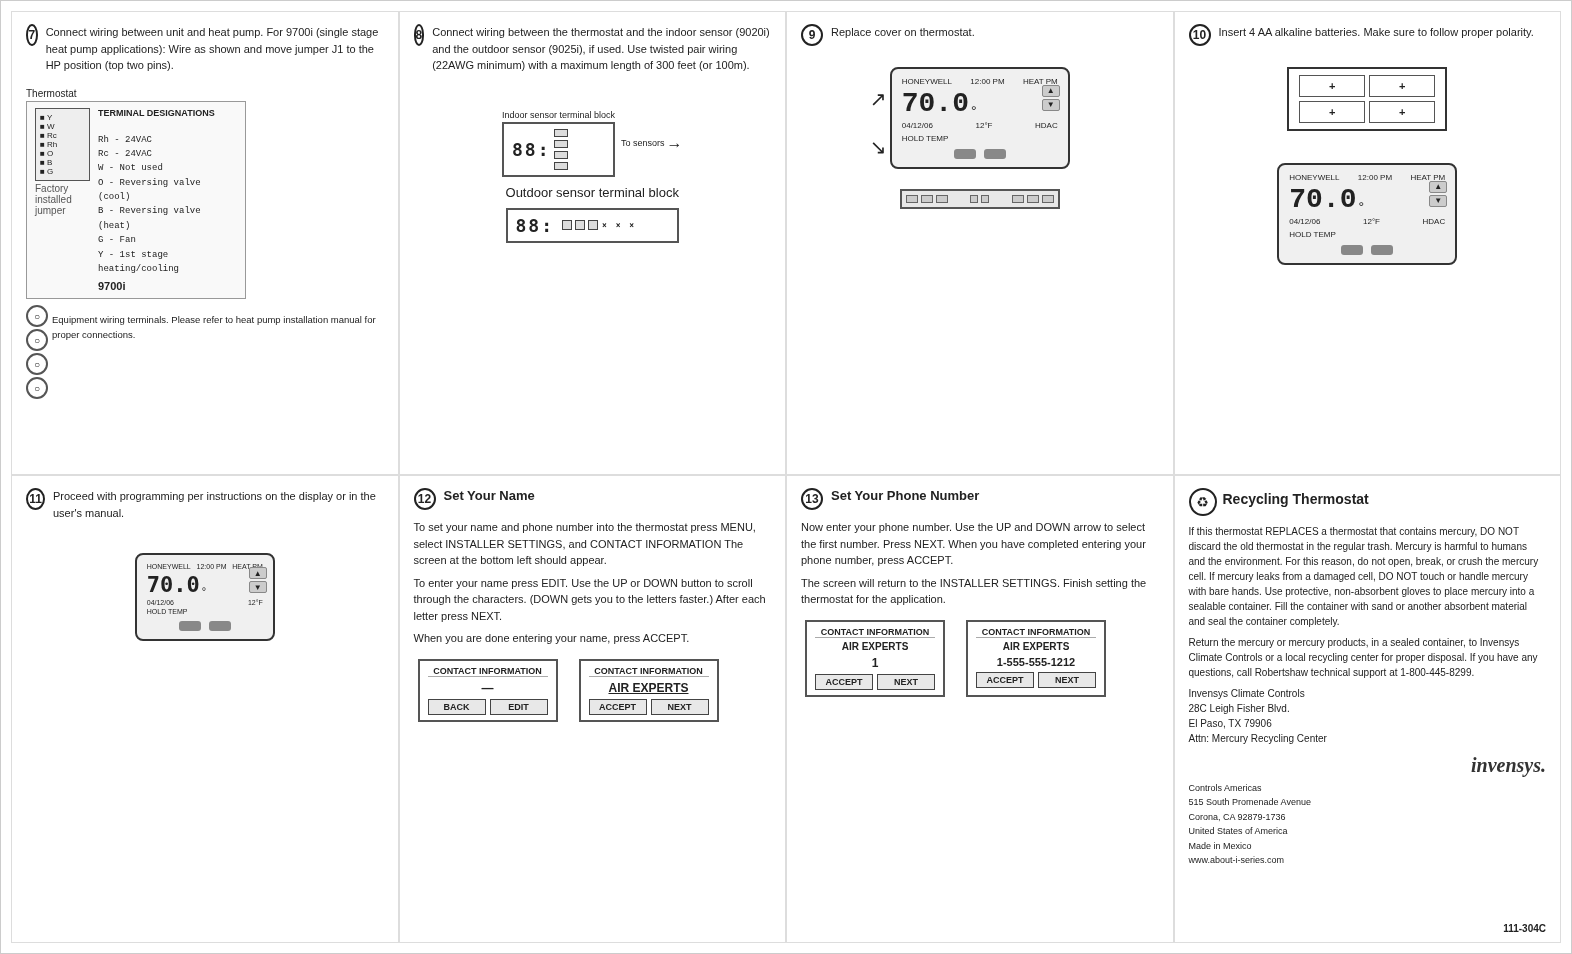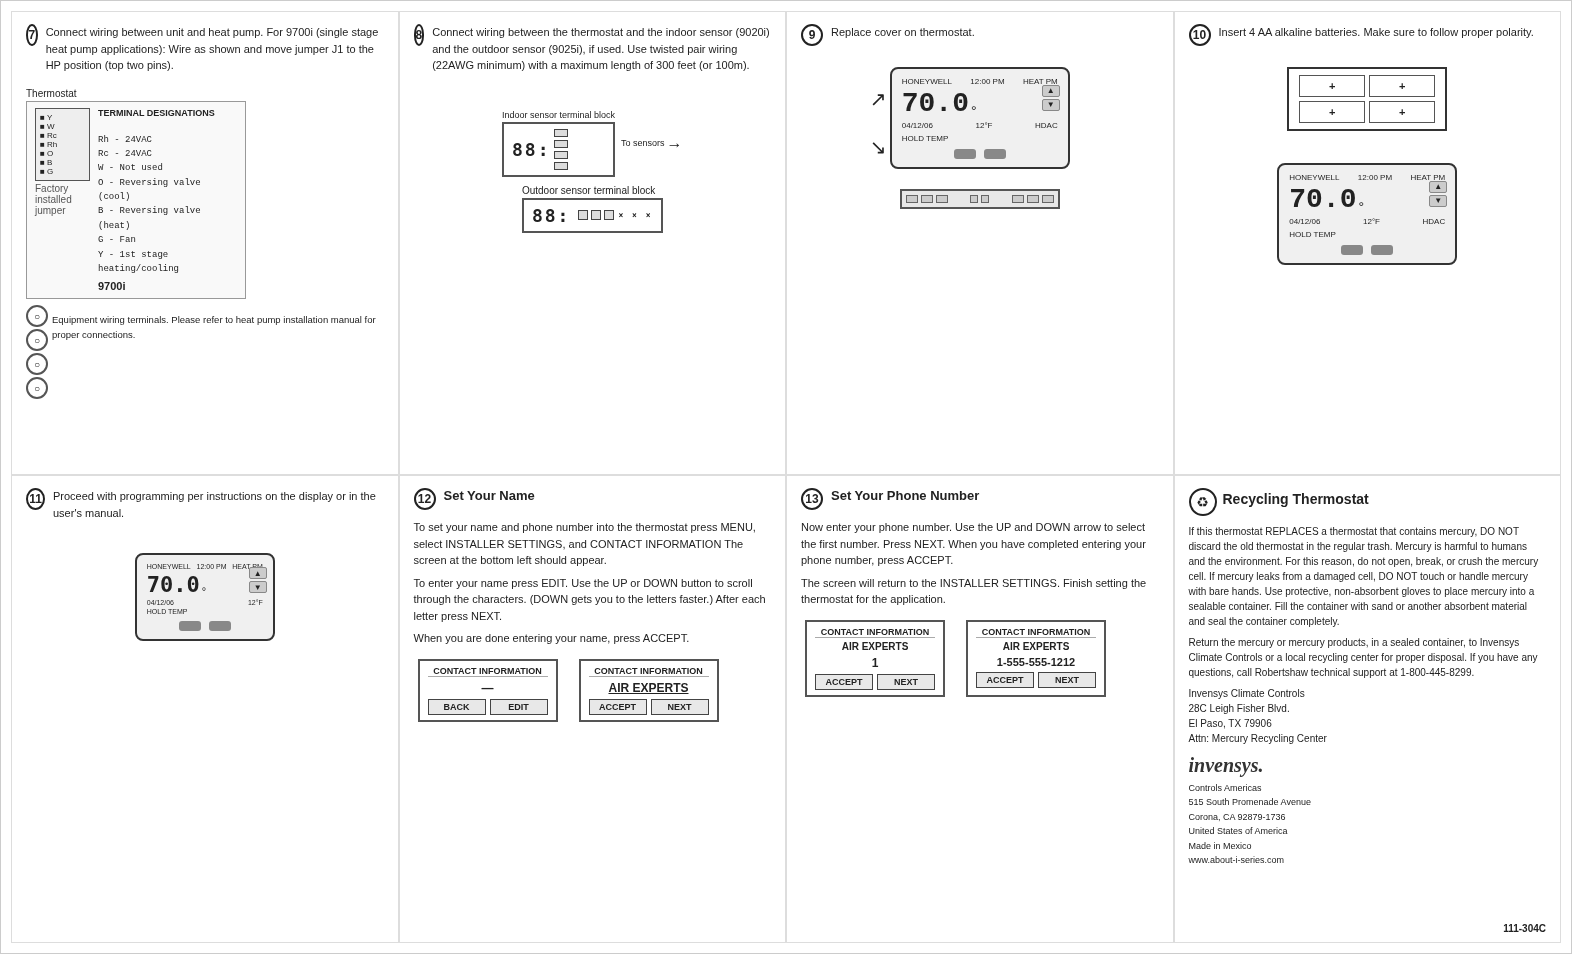--- a/index.html
+++ b/index.html
@@ -201,20 +201,21 @@
       line-height: 1.5;
       margin-bottom: 6px;
     }
     .invensys-logo {
       font-size: 20px;
       font-style: italic;
       font-weight: bold;
       font-family: Georgia, serif;
       color: #333;
       margin: 8px 0 4px 0;
+      text-align: right;
     }
     .company-info {
       font-size: 9px;
       line-height: 1.6;
     }
     .doc-number {
       position: absolute;
       bottom: 8px;
       right: 14px;
       font-size: 10px;
@@ -330,21 +331,21 @@
           </div>
         </div>
         <div style="font-size:9px; display:flex; align-items:center; gap:2px;">
           <span>To sensors</span>
           <span style="font-size:16px;">→</span>
         </div>
       </div>
 
       <div style="display:flex; align-items:center; gap:6px;">
         <div>
-          <div style="font-size:10px; margin-bottom:2px;">Outdoor sensor terminal block</div>
+          <div style="font-size:13px; margin-bottom:8px;">Outdoor sensor terminal block</div>
           <div style="border:2px solid #555; padding:5px 8px; display:flex; align-items:center; gap:4px; font-size:18px; font-weight:bold; font-family:monospace; letter-spacing:2px;">
             <span>88:</span>
             <div style="display:flex; gap:3px; margin-left:4px;">
               <div style="width:10px; height:10px; border:1px solid #444; background:#ddd;"></div>
               <div style="width:10px; height:10px; border:1px solid #444; background:#ddd;"></div>
               <div style="width:10px; height:10px; border:1px solid #444; background:#ddd;"></div>
             </div>
             <div style="display:flex; flex-direction:column; gap:2px;">
               <div style="font-size:8px;">×  ×  ×</div>
             </div>

